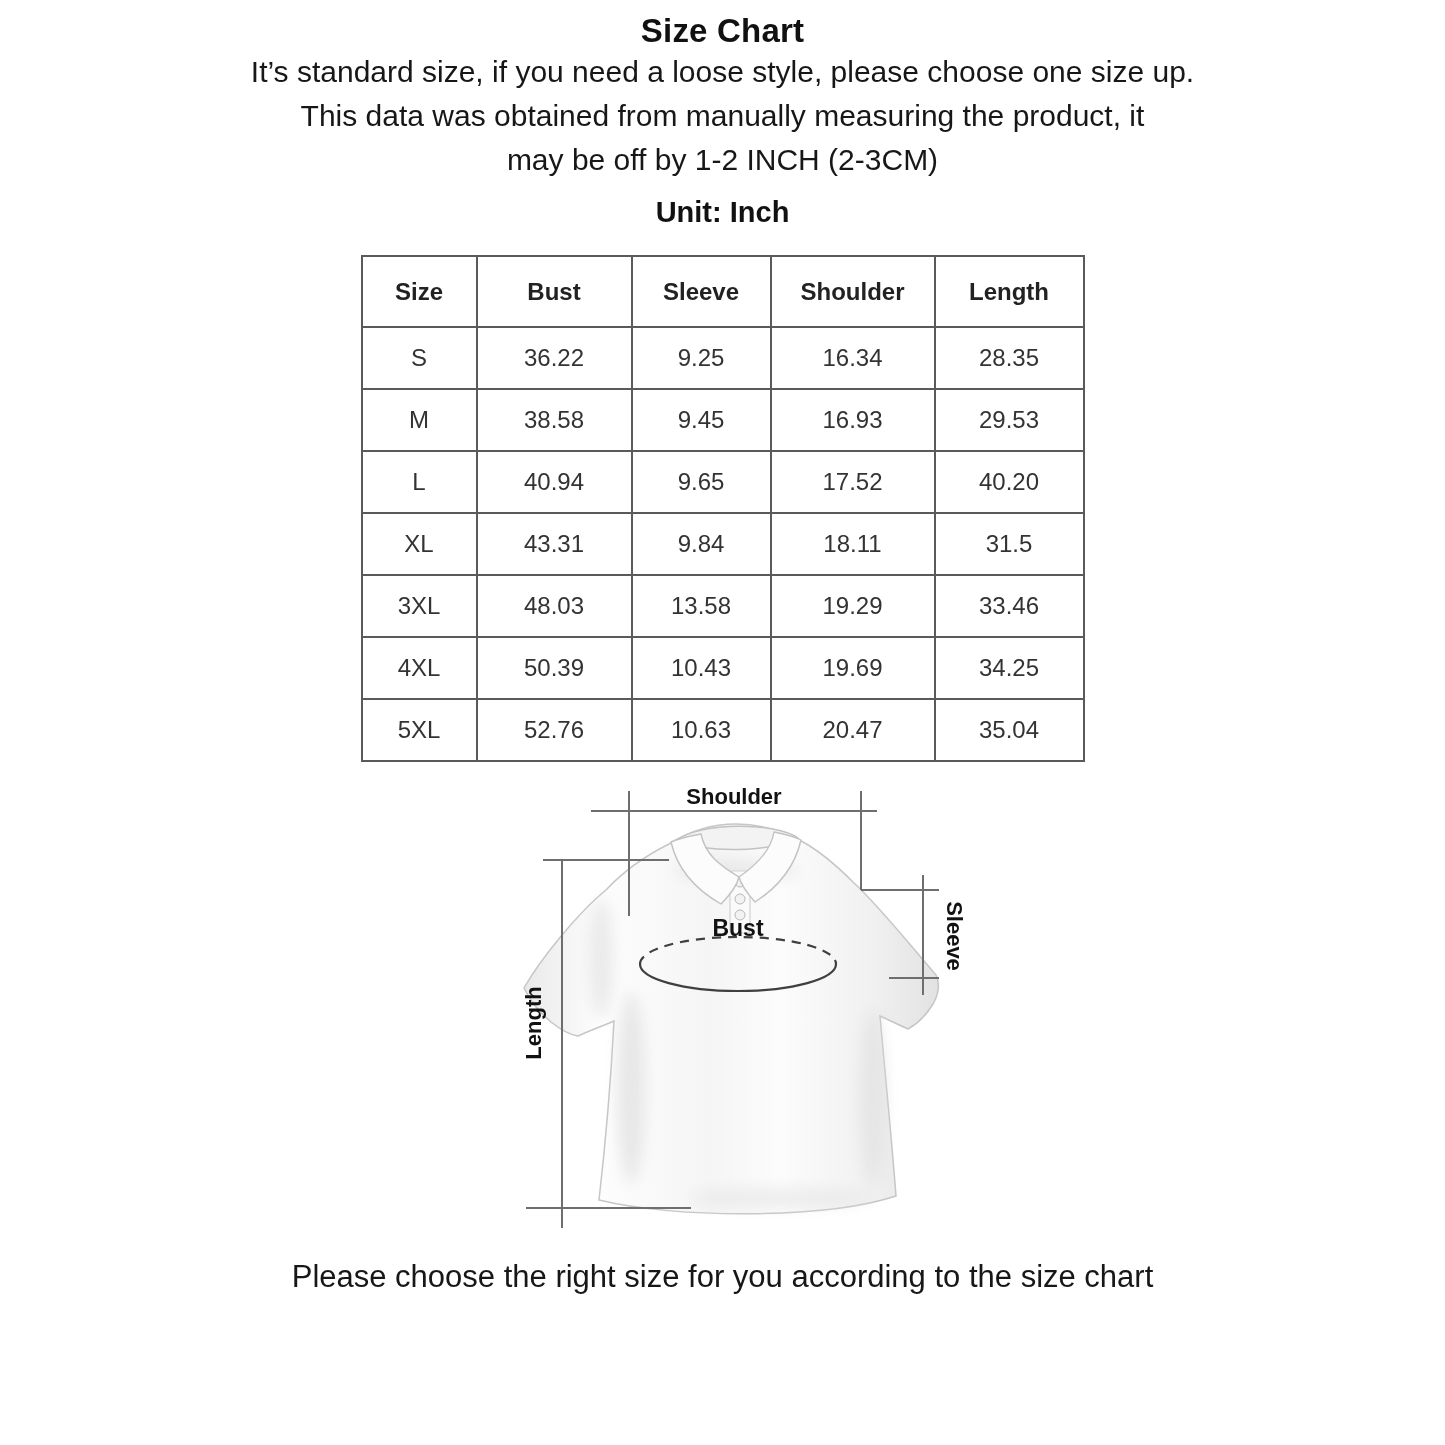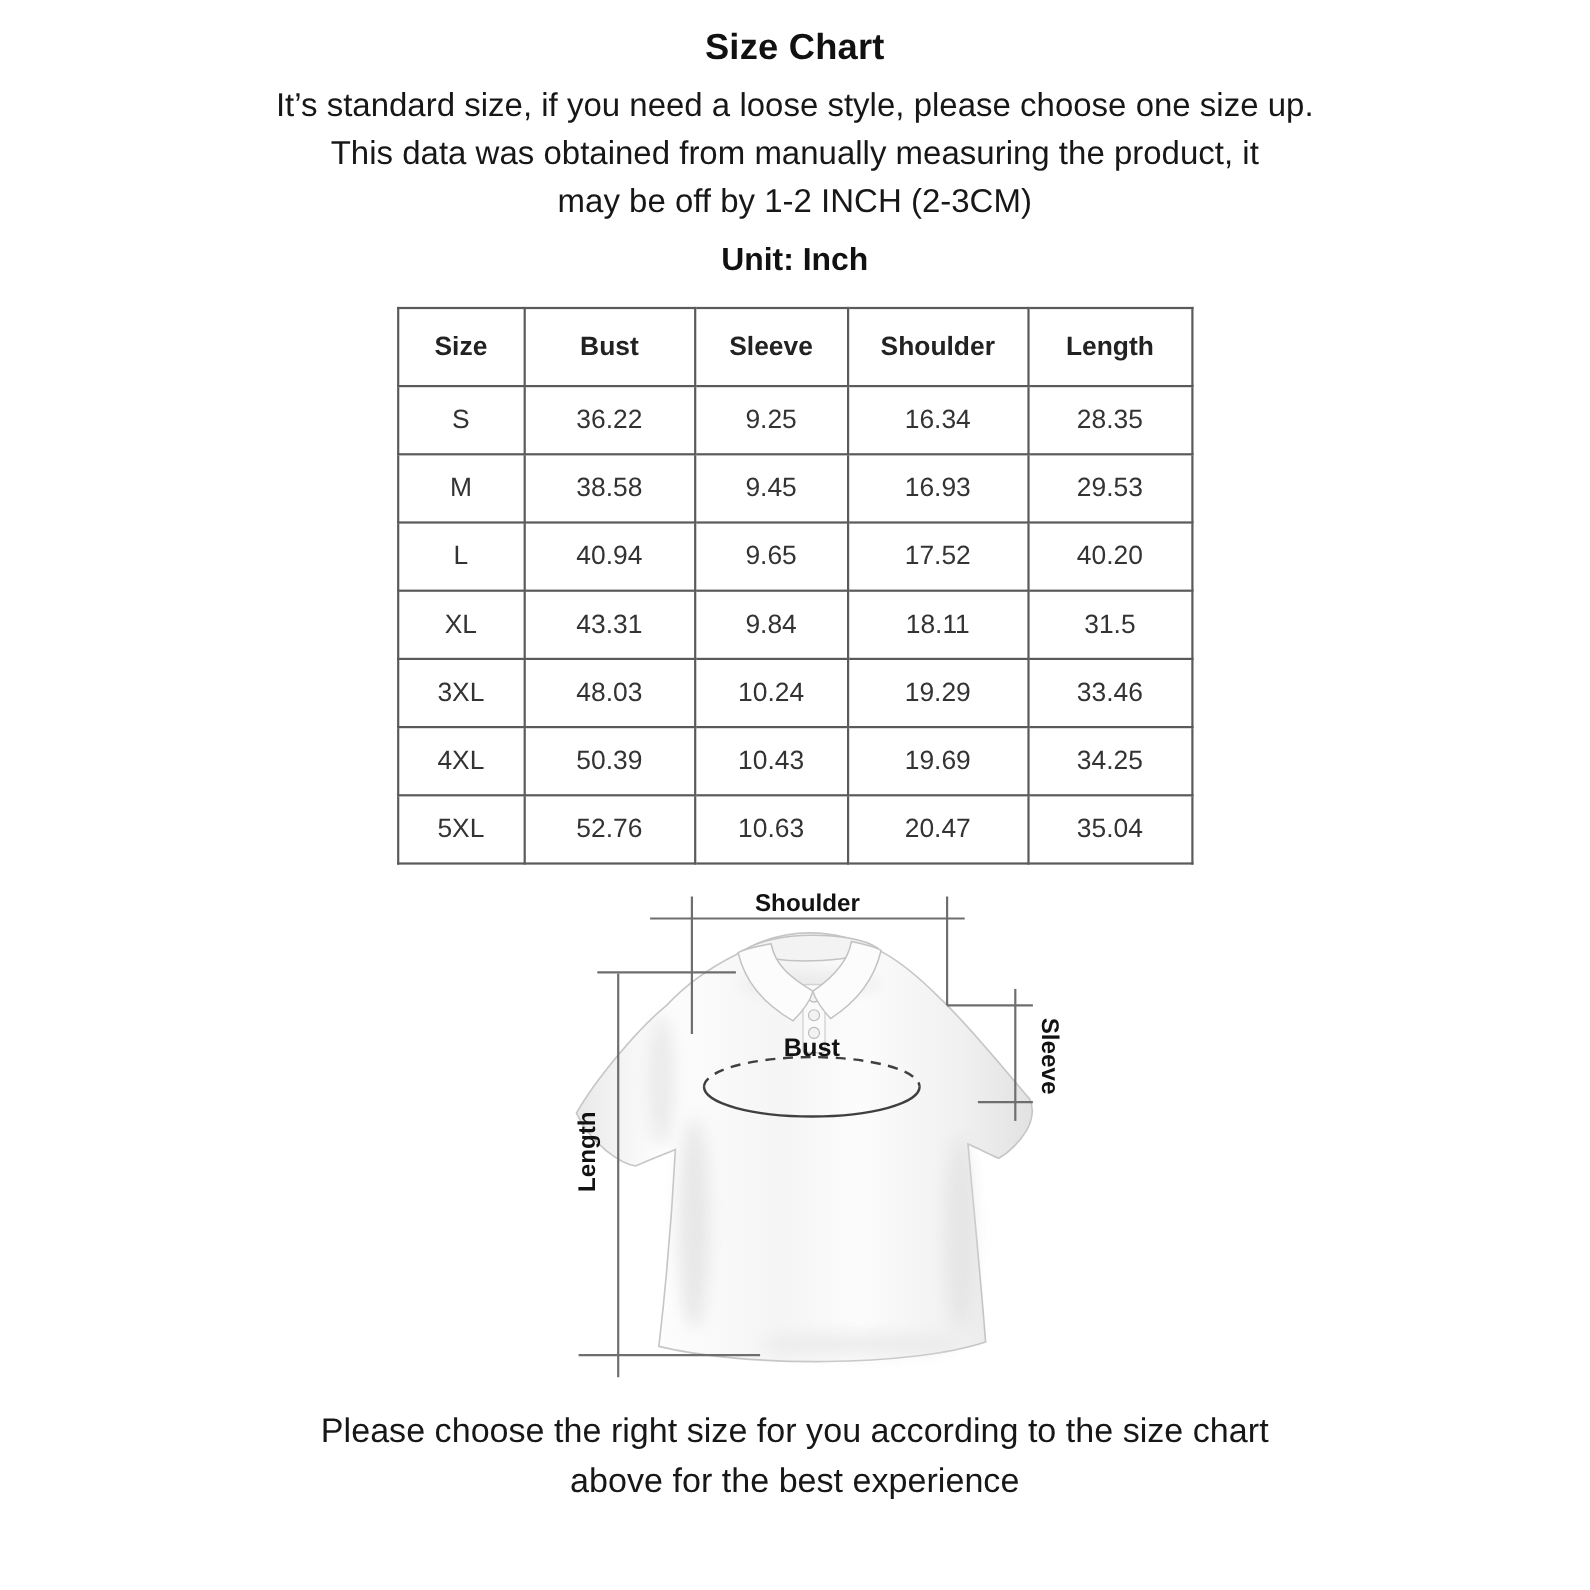--- a/index.html
+++ b/index.html
@@ -13,21 +13,21 @@
   html,body{margin:0;padding:0;}
   body{
     width:1445px;height:1445px;
     background:var(--bg);
     color:var(--text);
     font-family:"Liberation Sans",sans-serif;
     overflow:hidden;
   }
   .page{width:1445px;height:1445px;position:relative;text-align:center;}
   .title{
-    margin:12px;padding-top:12px;
+    margin:0;padding-top:12px;
     font-size:33px;font-weight:700;color:#111;
     letter-spacing:0.2px;
   }
   .desc{
     margin-top:0;
     font-size:30px;line-height:44px;color:#171717;
   }
   .unit{
     margin-top:14px;
     font-size:29px;font-weight:700;color:#111;
@@ -122,21 +122,21 @@
         <tr>
           <td>XL</td>
           <td>43.31</td>
           <td>9.84</td>
           <td>18.11</td>
           <td>31.5</td>
         </tr>
         <tr>
           <td>3XL</td>
           <td>48.03</td>
-          <td>10.24</td>
+          <td>13.58</td>
           <td>19.29</td>
           <td>33.46</td>
         </tr>
         <tr>
           <td>4XL</td>
           <td>50.39</td>
           <td>10.43</td>
           <td>19.69</td>
           <td>34.25</td>
         </tr>
@@ -223,16 +223,15 @@
 
       <text x="253" y="26" font-size="22" font-weight="700" text-anchor="middle">Shoulder</text>
       <text x="257" y="158" font-size="23" font-weight="700" text-anchor="middle">Bust</text>
       <text x="466" y="158" font-size="22" font-weight="700" text-anchor="middle" transform="rotate(90 466 158)">Sleeve</text>
       <text x="60" y="245" font-size="22" font-weight="700" text-anchor="middle" transform="rotate(-90 60 245)">Length</text>
     </svg>
   </div>
 
   <div class="footer">
     <div>Please choose the right size for you according to the size chart</div>
-    <div>above for the best experience</div>
   </div>
 
 </div>
 
 </body></html>

